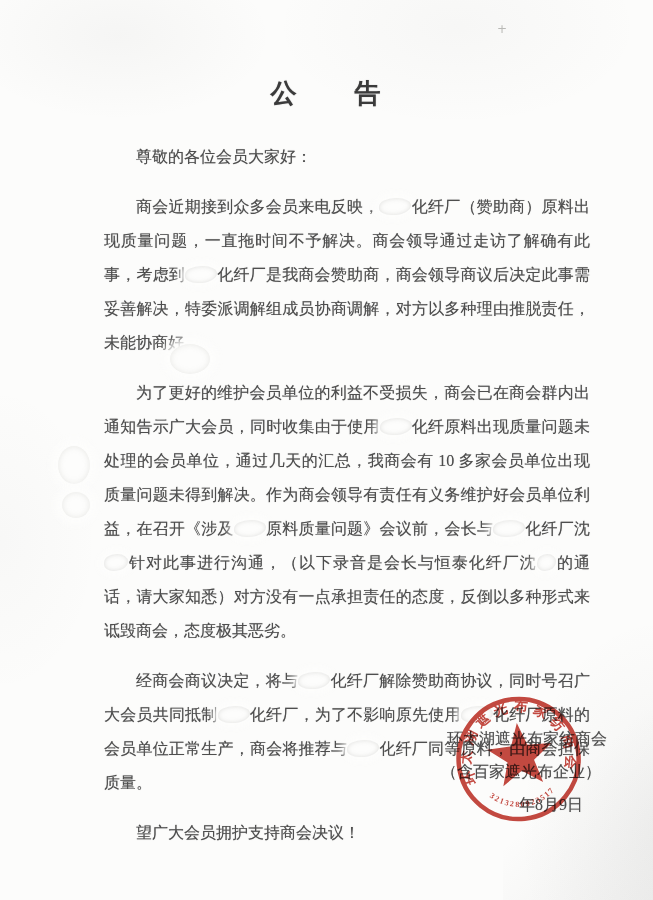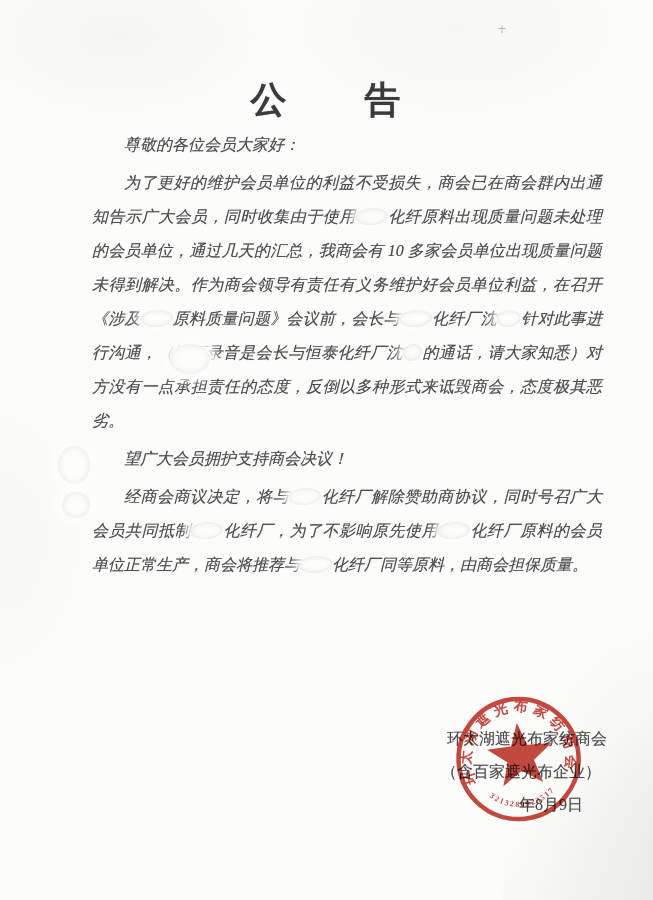--- a/index.html
+++ b/index.html
@@ -20,30 +20,30 @@
   .corner-shade{
     position:absolute;right:0;bottom:0;width:150px;height:190px;pointer-events:none;
     background:linear-gradient(315deg, rgba(90,90,90,0.07), transparent 60%);
   }
   .plus-mark{
     position:absolute;left:497px;top:22px;font-size:12px;color:#b9b9b6;
     font-family:"DejaVu Sans",sans-serif;
   }
   .doc-title{
     position:absolute;top:76px;left:0;width:100%;margin:0;
-    text-align:center;font-size:36px;font-weight:bold;color:#3b3b3b;
+    text-align:center;font-size:26px;font-weight:bold;color:#3b3b3b;
     letter-spacing:2px;text-shadow:0 0 1px rgba(60,60,60,0.45);
   }
   .content{
     position:absolute;left:88px;top:124px;width:518px;
     font-size:16px;line-height:34px;color:#4e4e4e;
     text-align:justify;text-justify:inter-ideograph;
     text-shadow:0 0 0.7px rgba(80,80,80,0.55);
   }
-  .content p{margin:4px;text-indent:2em;font-style:italic;}
+  .content p{margin:16px;text-indent:2em;}
   
   .redact{
     display:inline-block;height:1.05em;vertical-align:-0.18em;
     background:#fdfdfc;border-radius:55% 45% 60% 40%;
     box-shadow:0 0 7px 5px rgba(253,253,252,0.96), inset 0 0 5px rgba(170,170,165,0.35);
   }
   .smudge{
     position:absolute;background:#fdfdfc;border-radius:50%;
     box-shadow:0 0 9px 7px rgba(253,253,252,0.95), inset 0 0 6px rgba(175,175,170,0.28);
     pointer-events:none;
@@ -67,23 +67,24 @@
 <body>
 
 <div class="paper-texture"></div>
 <div class="plus-mark">+</div>
 
 <h1 class="doc-title">公　　告</h1>
 
 <div class="content">
   <p class="greeting">尊敬的各位会员大家好：</p>
   <div>
+      <p>商会近期接到众多会员来电反映，<span class="redact" style="width: 2em;"></span>化纤厂（赞助商）原料出现质量问题，一直拖时间不予解决。商会领导通过走访了解确有此事，考虑到<span class="redact" style="width: 2em;"></span>化纤厂是我商会赞助商，商会领导商议后决定此事需妥善解决，特委派调解组成员协商调解，对方以多种理由推脱责任，未能协商好。</p>
       <p>为了更好的维护会员单位的利益不受损失，商会已在商会群内出通知告示广大会员，同时收集由于使用<span class="redact" style="width: 2em;"></span>化纤原料出现质量问题未处理的会员单位，通过几天的汇总，我商会有 10 多家会员单位出现质量问题未得到解决。作为商会领导有责任有义务维护好会员单位利益，在召开《涉及<span class="redact" style="width: 2em;"></span>原料质量问题》会议前，会长与<span class="redact" style="width: 2em;"></span>化纤厂沈<span class="redact" style="width: 1.5em;"></span>针对此事进行沟通，（以下录音是会长与恒泰化纤厂沈<span class="redact" style="width: 1.2em;"></span>的通话，请大家知悉）对方没有一点承担责任的态度，反倒以多种形式来诋毁商会，态度极其恶劣。</p>
+      <p>经商会商议决定，将与<span class="redact" style="width: 2em;"></span>化纤厂解除赞助商协议，同时号召广大会员共同抵制<span class="redact" style="width: 2em;"></span>化纤厂，为了不影响原先使用<span class="redact" style="width: 2em;"></span>化纤厂原料的会员单位正常生产，商会将推荐与<span class="redact" style="width: 2em;"></span>化纤厂同等原料，由商会担保质量。</p>
       <p>望广大会员拥护支持商会决议！</p>
-      <p>经商会商议决定，将与<span class="redact" style="width: 2em;"></span>化纤厂解除赞助商协议，同时号召广大会员共同抵制<span class="redact" style="width: 2em;"></span>化纤厂，为了不影响原先使用<span class="redact" style="width: 2em;"></span>化纤厂原料的会员单位正常生产，商会将推荐与<span class="redact" style="width: 2em;"></span>化纤厂同等原料，由商会担保质量。</p>
     </div>
 </div>
 
 <div class="smudge" style="left:170px;top:344px;width:40px;height:30px;"></div>
 <div class="smudge" style="left:58px;top:446px;width:32px;height:38px;"></div>
 <div class="smudge" style="left:62px;top:492px;width:28px;height:26px;"></div>
 
 <div class="signature">
   <div class="sig-org">环太湖遮光布家纺商会</div>
   <div class="sig-note">（含百家遮光布企业）</div>

